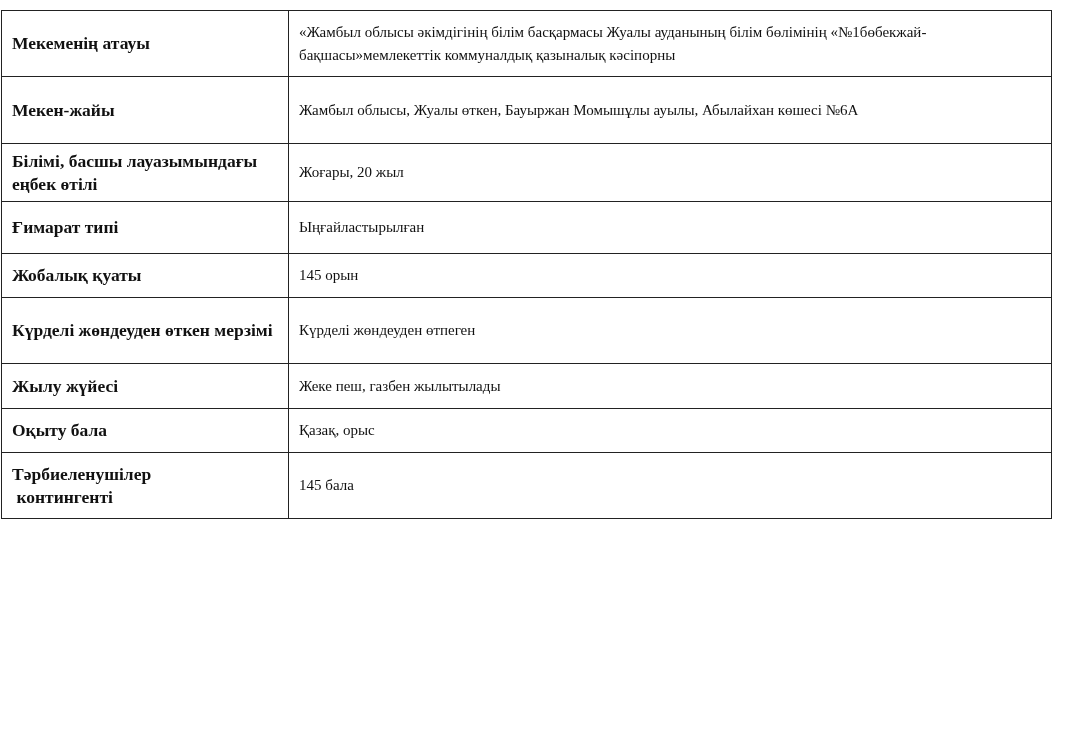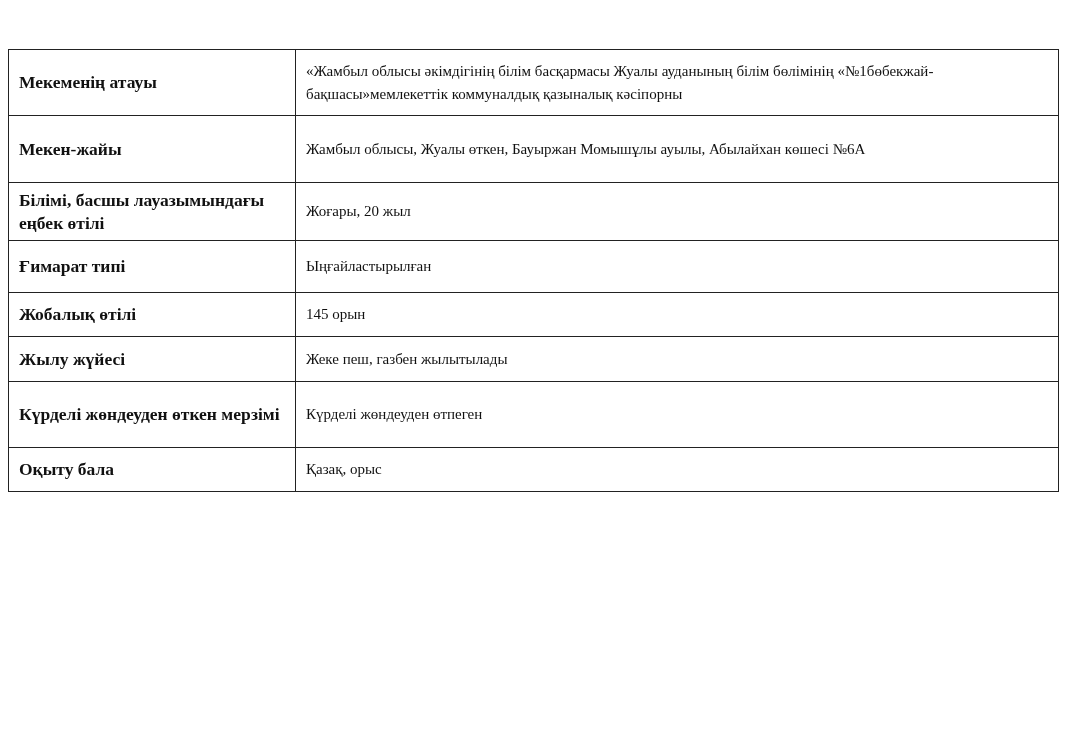--- a/index.html
+++ b/index.html
@@ -9,26 +9,25 @@
       width: 1066px;
       height: 729px;
       overflow: hidden;
     }
     body {
       font-family: "Liberation Serif", "DejaVu Serif", serif;
       color: #111111;
     }
     .doc-table {
       position: absolute;
-      left: 8px;
+      left: 1px;
       top: 10px;
       width: 1050px;
       border-collapse: collapse;
       table-layout: fixed;
-      margin-top: 39px;
     }
     .doc-table td {
       border: 1.5px solid #222222;
       vertical-align: middle;
       padding: 0 10px;
       font-size: 15px;
       line-height: 23px;
     }
     .doc-table td.label {
       width: 266px;
@@ -57,29 +56,34 @@
     </tr>
     <tr style="height:58px">
       <td class="label">Білімі, басшы лауазымындағы еңбек өтілі</td>
       <td class="value">Жоғары, 20 жыл</td>
     </tr>
     <tr style="height:52px">
       <td class="label">Ғимарат типі</td>
       <td class="value">Ыңғайластырылған</td>
     </tr>
     <tr style="height:44px">
-      <td class="label">Жобалық өтілі</td>
+      <td class="label">Жобалық қуаты</td>
       <td class="value">145 орын</td>
+    </tr>
+    <tr style="height:66px">
+      <td class="label">Күрделі жөндеуден өткен мерзімі</td>
+      <td class="value">Күрделі жөндеуден өтпеген</td>
     </tr>
     <tr style="height:45px">
       <td class="label">Жылу жүйесі</td>
       <td class="value">Жеке пеш, газбен жылытылады</td>
     </tr>
-    <tr style="height:66px">
-      <td class="label">Күрделі жөндеуден өткен мерзімі</td>
-      <td class="value">Күрделі жөндеуден өтпеген</td>
-    </tr>
     <tr style="height:44px">
       <td class="label">Оқыту бала</td>
       <td class="value">Қазақ, орыс</td>
+    </tr>
+    <tr style="height:66px">
+      <td class="label pre">Тәрбиеленушілер
+ контингенті</td>
+      <td class="value">145 бала</td>
     </tr>
   </tbody>
 </table>
 
 </body></html>

